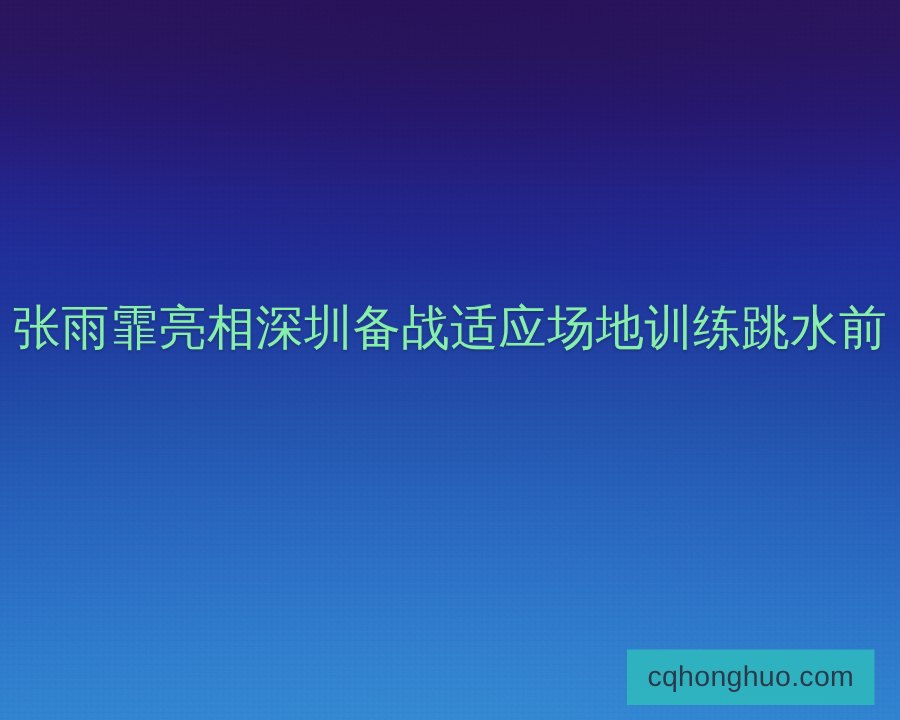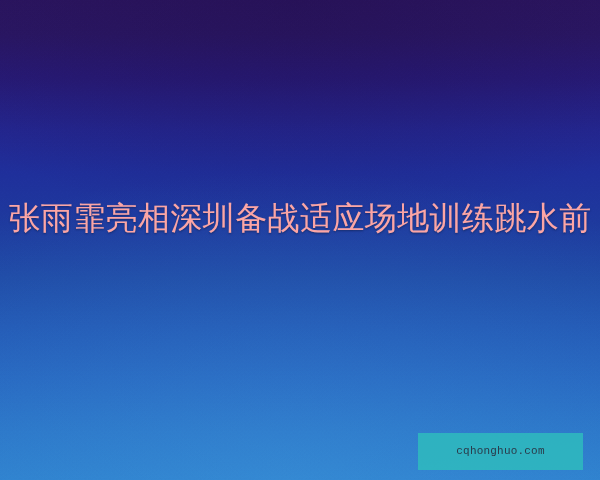--- a/index.html
+++ b/index.html
@@ -63,21 +63,21 @@
     background-size: 3px 4px, 4px 3px, 5px 5px, 7px 7px;
   }
 
   
   .headline {
     position: absolute;
     left: 0;
     right: 0;
     top: 198px;
     text-align: center;
-    color: #fca5a5;
+    color: #86efac;
     font-size: 32px;
     line-height: 41px;
     letter-spacing: 0.4px;
     font-weight: 400;
     text-shadow:
       0 1px 2px rgba(10,20,60,0.55),
       0 0 1px rgba(255,255,255,0.25);
     white-space: nowrap;
   }
 
@@ -93,25 +93,24 @@
     width: 165px;
     height: 37px;
     background: rgba(47,186,190,0.86);
     display: flex;
     align-items: center;
     justify-content: center;
   }
 
   .watermark-text {
     color: #2b3a4a;
-    font-size: 11px;
+    font-size: 19px;
     letter-spacing: 0.2px;
     font-weight: 400;
     line-height: 1;
-    font-family: Liberation Mono, monospace;
   }
 </style>
 </head>
 <body>
 
 <div id="stage">
 
   <div class="bg-gradient"></div>
   <div class="bg-vignette"></div>
   <div class="bg-noise"></div>

